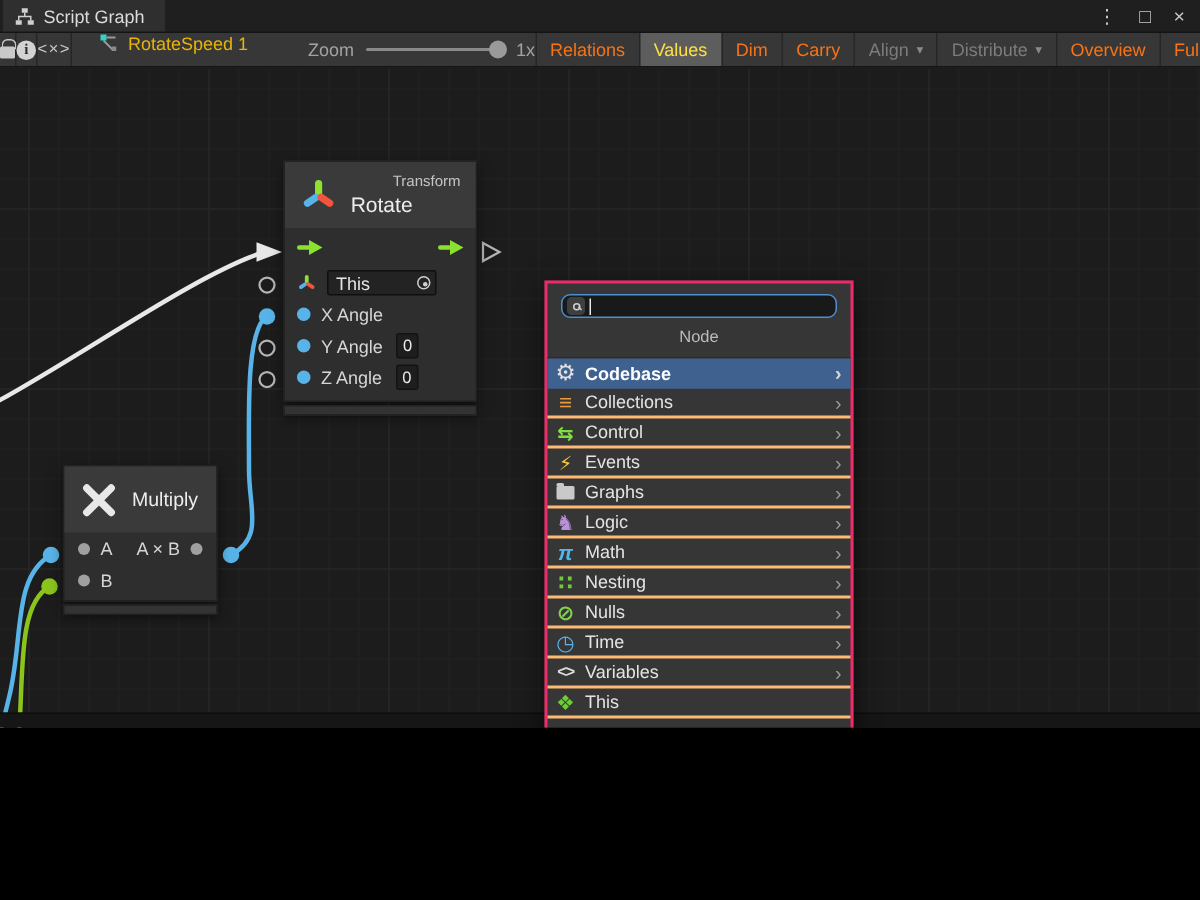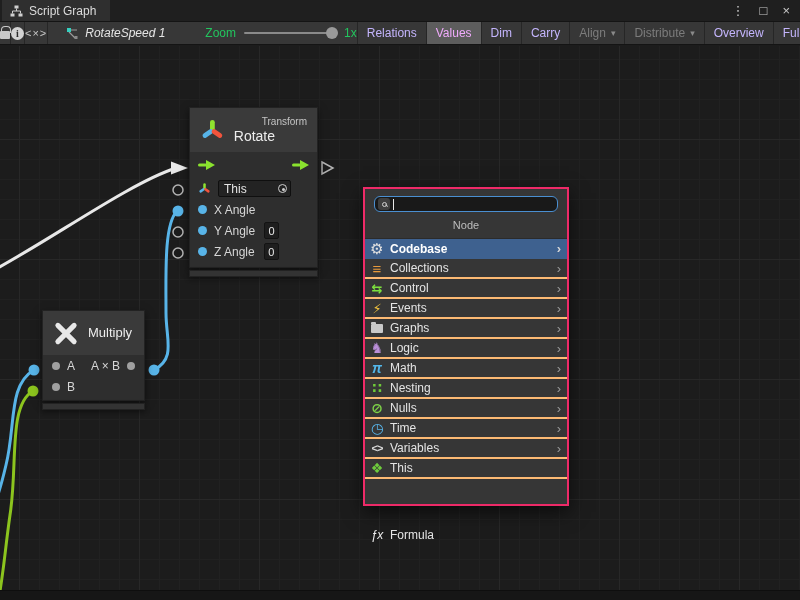--- a/index.html
+++ b/index.html
@@ -1,37 +1,37 @@
 <!DOCTYPE html>
 <html><head>
 <meta charset="utf-8">
 <style>
   * { margin:0; padding:0; box-sizing:border-box; }
   body { background:#000; font-family:"Liberation Sans","DejaVu Sans",sans-serif; }
-  .app { position:relative; width:800px; height:600px; overflow:hidden; background:#1c1c1c; color:#d6d6d6; }
+  .app { position:relative; width:800px; height:485px; overflow:hidden; background:#1c1c1c; color:#d6d6d6; }
 
   
   .titlebar { position:relative; height:22px; background:#1f1f1f; display:flex; align-items:stretch; border-bottom:1px solid #141414; }
   .tab { display:flex; align-items:center; gap:6px; padding:0 14px 0 8px; margin-left:2px; background:#2f2f2f; font-size:12px; color:#dcdcdc; }
   .winctrl { margin-left:auto; display:flex; align-items:center; gap:15px; padding-right:10px; color:#c8c8c8; font-size:13px; }
   .winctrl span { cursor:default; line-height:1; }
 
   
   .toolbar { height:23px; background:#373737; display:flex; align-items:stretch; border-bottom:1px solid #141414; white-space:nowrap; overflow:hidden; font-size:12px; }
   .tseg { display:flex; align-items:center; justify-content:center; border-right:1px solid #262626; }
-  .tbtn { display:flex; align-items:center; justify-content:center; padding:0 9px; border-right:1px solid #262626; color:#c4b5fd; cursor:default; }
-  .tbtn.active { background:#5d5d5d; color:#f0abfc; }
+  .tbtn { display:flex; align-items:center; justify-content:center; padding:0 9px; border-right:1px solid #262626; color:#f97316; cursor:default; }
+  .tbtn.active { background:#5d5d5d; color:#fde047; }
   .tbtn.disabled { color:#7c7c7c; }
   .tbtn .caret { font-size:9px; color:#8a8a8a; margin-left:5px; }
   .lockseg { width:27px; } .infoseg { width:31px; } .codeseg { width:64px; color:#c9c9c9; letter-spacing:1px; font-size:11px; }
   .lock { position:relative; width:10px; height:8px; background:#c9c9c9; border-radius:1px; margin-top:4px; }
   .lock::before { content:""; position:absolute; top:-5px; left:1px; width:8px; height:6px; border:1.5px solid #c9c9c9; border-bottom:none; border-radius:4px 4px 0 0; }
   .info { width:13px; height:13px; border-radius:50%; background:#d2d2d2; color:#2b2b2b; font-weight:bold; font-size:10px; display:flex; align-items:center; justify-content:center; font-family:"Liberation Serif",serif; }
-  .crumb { display:flex; align-items:center; gap:6px; padding:0 14px 0 18px; color:#e5e5e5;font-style:italic; }
-  .zoomctl { display:flex; align-items:center; gap:8px; padding-left:26px; color:#22c55e; }
+  .crumb { display:flex; align-items:flex-start; gap:6px; padding:0 14px 0 18px; color:#eab308; }
+  .zoomctl { display:flex; align-items:center; gap:8px; padding-left:26px; color:#a3a3a3; }
   .ztrack { position:relative; width:92px; height:2px; background:#8a8a8a; border-radius:1px; }
   .zknob { position:absolute; top:-5px; left:82px; width:12px; height:12px; border-radius:50%; background:#9a9a9a; }
   .tb-buttons { display:flex; align-items:stretch; margin-left:auto; }
   .tb-buttons .tbtn { border-left:1px solid #262626; border-right:none; }
 
   
   .canvas { position:absolute; left:0; top:46px; width:800px; height:554px;
     background-color:#1c1c1c;
     background-image:
       linear-gradient(#282828 1px, transparent 1px),

